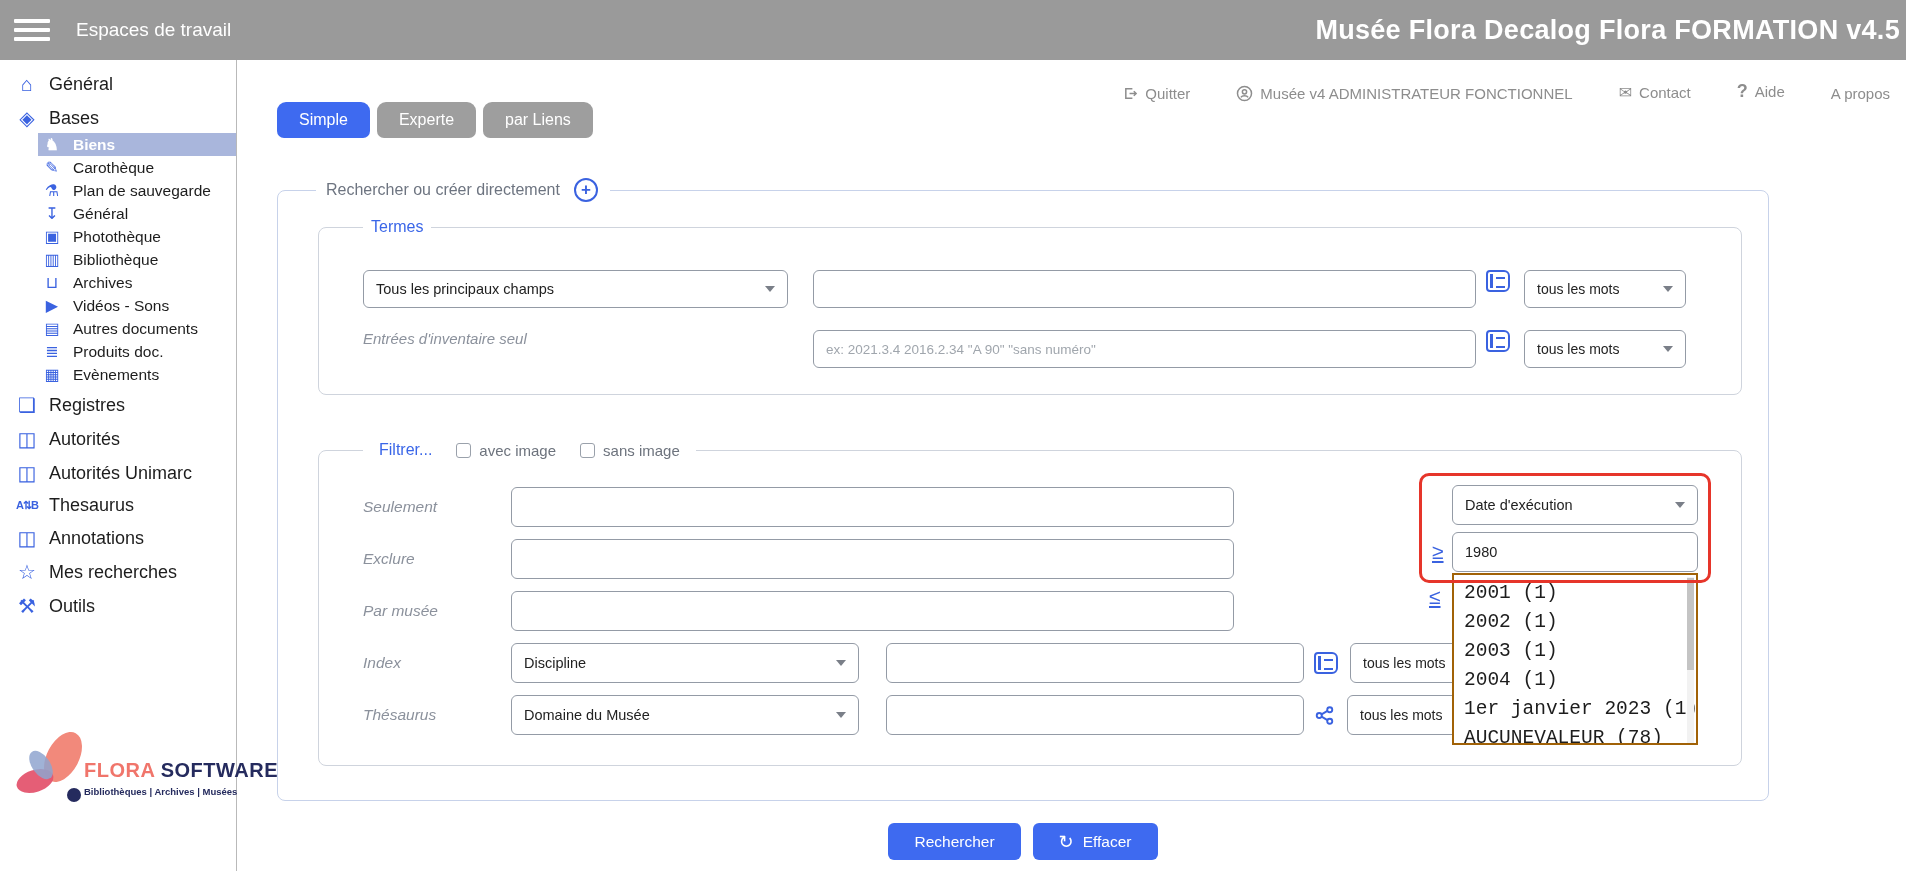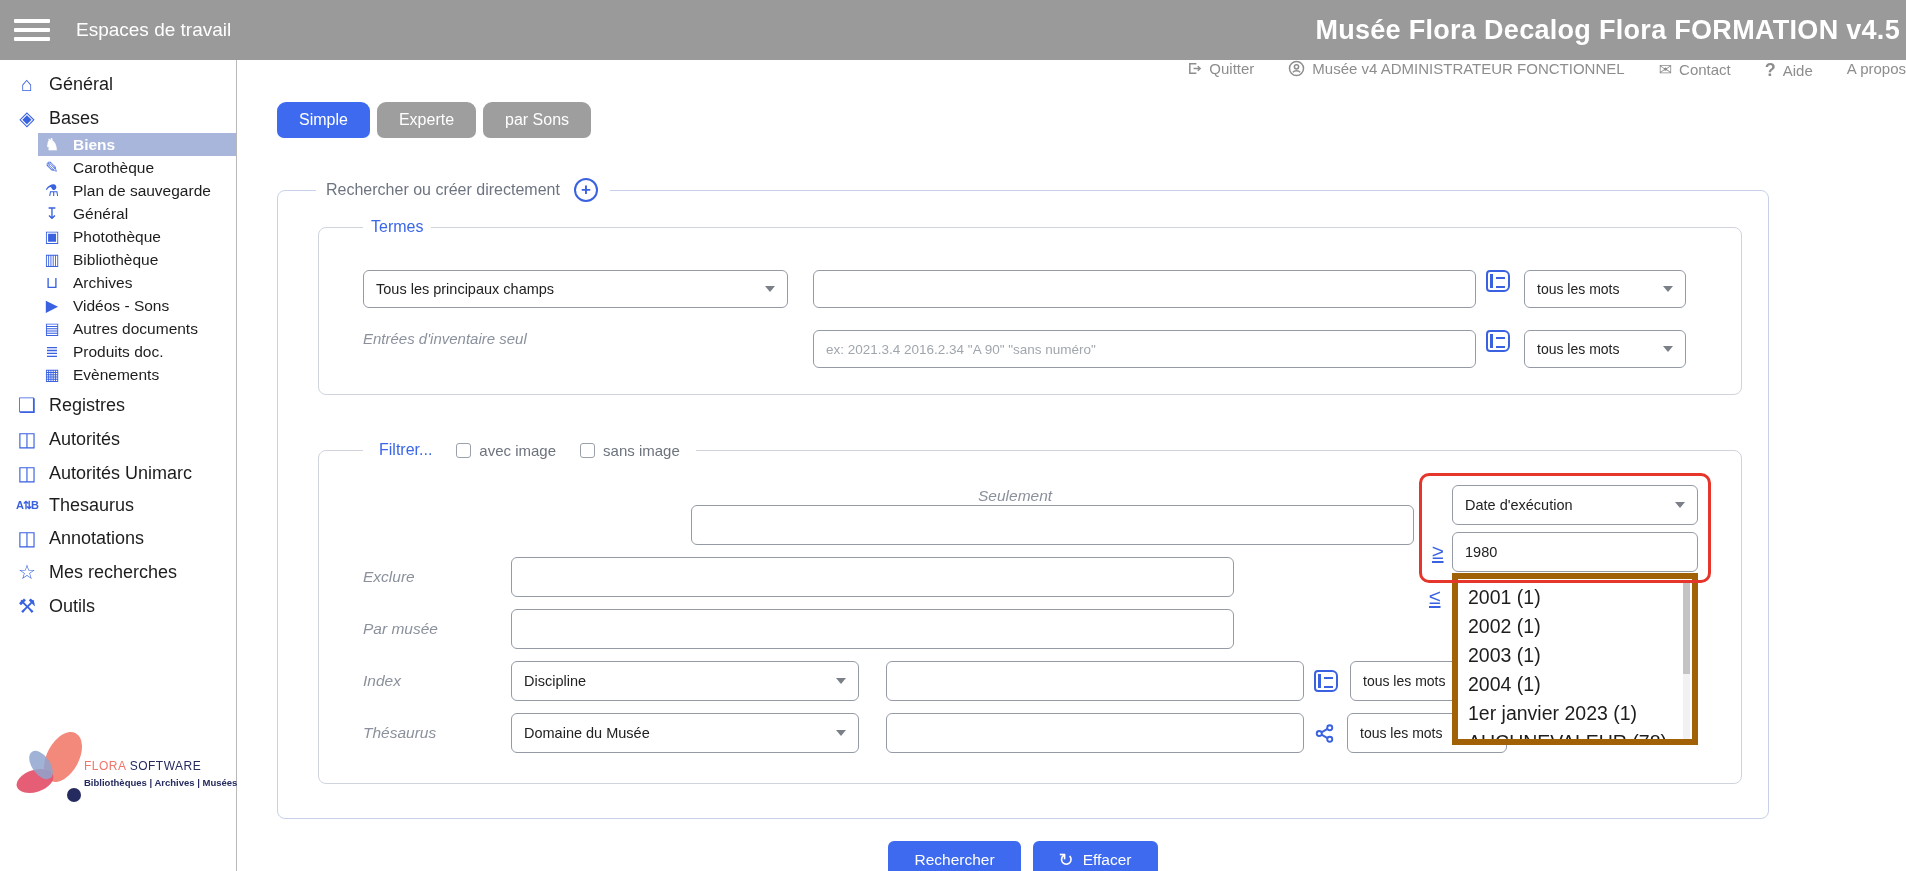--- a/index.html
+++ b/index.html
@@ -11,22 +11,22 @@
   }
 
   
   .topbar { height:60px; background:var(--topbar-gray); display:flex; align-items:center; color:#fff; }
   .hamburger { width:36px; margin-left:14px; cursor:pointer; }
   .hamburger div { height:4px; background:#fff; border-radius:1px; margin:5px 0; }
   .workspace { margin-left:26px; font-size:19px; }
   .app-title { margin-left:auto; margin-right:6px; font-size:27px; font-weight:bold; letter-spacing:.3px; }
 
   
-  .util { height:42px; display:flex; align-items:flex-start; justify-content:flex-end; gap:34px;
-          padding-right:0; color:var(--link-gray); font-size:15px; }
+  .util { height:42px; display:flex; align-items:flex-end; justify-content:flex-end; gap:46px;
+          padding-right:16px; color:var(--link-gray); font-size:15px; }
   .util-item { display:flex; align-items:center; gap:7px; cursor:pointer; white-space:nowrap; }
   .util-item svg { display:block; }
   .envelope-glyph { font-size:16px; }
   .q-glyph { font-size:18px; font-weight:bold; }
 
   
   .layout { display:flex; height:826px; }
   .sidebar { width:237px; flex-shrink:0; border-right:1px solid #b9b9b9; padding-top:6px; }
   .rightcol { flex:1; display:flex; flex-direction:column; position:relative; }
   .main { flex:1; padding-left:40px; position:relative; }
@@ -37,21 +37,21 @@
   .side-item.lvl1 .side-icon { width:26px; font-size:20px; color:var(--icon-blue); margin-right:9px; text-align:center; flex-shrink:0; }
   .side-item.lvl2 { margin-left:38px; padding:2px 0 2px 2px; font-size:15.5px; line-height:19px; }
   .side-item.lvl2 .side-icon { width:24px; font-size:16px; color:var(--icon-blue); margin-right:9px; text-align:center; flex-shrink:0; }
   .side-item.selected { background:var(--selected-row); color:#fff; font-weight:bold; }
   .side-item.selected .side-icon { color:#fff; }
   .side-icon[data-name="translate-icon"] { font-size:11px !important; letter-spacing:-1px; font-weight:bold; }
 
   .logo { margin:104px 0 0 8px; position:relative; width:224px; height:110px; }
   .logo svg { position:absolute; left:0; top:0; }
   .logo-text { position:absolute; left:76px; top:34px; }
-  .logo-line { font-size:12px; font-weight:normal; letter-spacing:.5px; white-space:nowrap; }
+  .logo-line { font-size:20px; font-weight:bold; letter-spacing:.5px; white-space:nowrap; }
   .logo-flora { color:var(--logo-coral); }
   .logo-soft { color:var(--logo-navy); }
   .logo-tagline { font-size:9.5px; font-weight:bold; color:var(--logo-navy); margin-top:4px; white-space:nowrap; }
 
   
   .tabs { display:flex; gap:7px; margin-top:0; }
   .tab { height:36px; padding:0 22px; display:flex; align-items:center; background:#9e9e9e; color:#fff;
          font-size:16px; border-radius:9px 9px 7px 7px; cursor:pointer; }
   .tab.active { background:var(--accent-blue); }
 
@@ -87,41 +87,41 @@
   .inv-label { width:425px; font-style:italic; color:var(--label-gray); font-size:15px; }
   .mode-select { width:162px; margin-left:14px; font-size:14px; }
 
   .book-btn { position:relative; width:24px; height:22px; border:2px solid var(--icon-blue);
               border-radius:4px 6px 6px 4px; margin-left:10px; cursor:pointer; flex-shrink:0; background:#fff; }
   .book-btn::before { content:""; position:absolute; left:2px; top:2px; bottom:2px; width:3px; background:var(--icon-blue); }
   .book-btn::after { content:""; position:absolute; left:8px; right:3px; top:5px; height:7px;
                      border-top:2px solid var(--icon-blue); border-bottom:2px solid var(--icon-blue); }
 
   .frow { display:flex; align-items:center; margin-top:12px; }
-  .frow.first { margin-top:16px;flex-direction:column; }
+  .frow.first { margin-top:16px; }
   .frow .ctl { height:40px; }
   .flabel { width:148px; font-style:italic; color:var(--label-gray); font-size:15.5px; }
   .finput { width:723px; }
   .sel-mid { width:348px; }
   .sm-input { width:418px; margin-left:27px; }
   .mode-sm { width:160px; margin-left:12px; font-size:14px; }
   .share-btn { margin-left:10px; cursor:pointer; flex-shrink:0; display:flex; }
 
   
   .date-col { position:absolute; top:14px; right:30px; width:292px; z-index:5; }
   .red-box { border:3px solid var(--highlight-red); border-radius:10px; padding:9px 10px 8px 10px;
              position:relative; z-index:6; }
   .date-select { width:246px; height:40px; margin-left:20px; }
   .gte-row { display:flex; align-items:center; margin-top:7px; }
   .cmp { color:var(--icon-blue); font-size:21px; text-decoration:underline; width:20px; flex-shrink:0; }
   .date-input { width:246px; height:40px; }
   .lte-symbol { position:absolute; left:10px; top:112px; color:var(--icon-blue); font-size:21px; text-decoration:underline; }
   .popup { position:absolute; left:33px; top:100px; width:246px; height:172px; background:#fff;
-           border:6px solid #a16207; z-index:4; overflow:hidden; padding:4px 0 0 10px;
-           font-family:Liberation Sans, sans-serif; }
+           border:2px solid #a16207; z-index:4; overflow:hidden; padding:4px 0 0 10px;
+           font-family:Liberation Mono, monospace; }
   .popup-item { font-size:19.5px; line-height:29px; color:#1d1d1d; white-space:nowrap; cursor:pointer; }
   .scroll-track { position:absolute; top:2px; right:2px; width:7px; height:166px; background:#f2f2f2; }
   .scroll-thumb { position:absolute; top:3px; right:2px; width:7px; height:92px; background:#c4c4c4; cursor:pointer; }
 
   
   .actions { width:1492px; display:flex; justify-content:center; gap:12px; margin-top:22px; }
   .btn { background:var(--accent-blue); color:#fff; border:none; border-radius:6px; height:37px;
          padding:0 26px; font-size:15.5px; display:flex; align-items:center; gap:9px; cursor:pointer;
          font-family:Liberation Sans, sans-serif; }
   .refresh-glyph { font-size:18px; line-height:1; }
@@ -267,21 +267,21 @@
       <span class="util-item" data-name="apropos-link">
         <span>A propos</span>
       </span>
     </div>
 
     <div class="main" data-name="main-content">
 
       <div class="tabs" data-name="search-mode-tabs">
         <div class="tab active" data-name="tab-simple">Simple</div>
         <div class="tab" data-name="tab-experte">Experte</div>
-        <div class="tab" data-name="tab-par-liens">par Sons</div>
+        <div class="tab" data-name="tab-par-liens">par Liens</div>
       </div>
 
       <fieldset class="outer-fieldset" data-name="search-section">
         <legend data-name="search-section-legend">
           <span>Rechercher ou créer directement</span>
           <span class="plus-circle" data-name="create-plus-icon">+</span>
         </legend>
 
         <fieldset class="inner-fieldset" data-name="termes-section">
           <legend data-name="termes-legend">Termes</legend>

